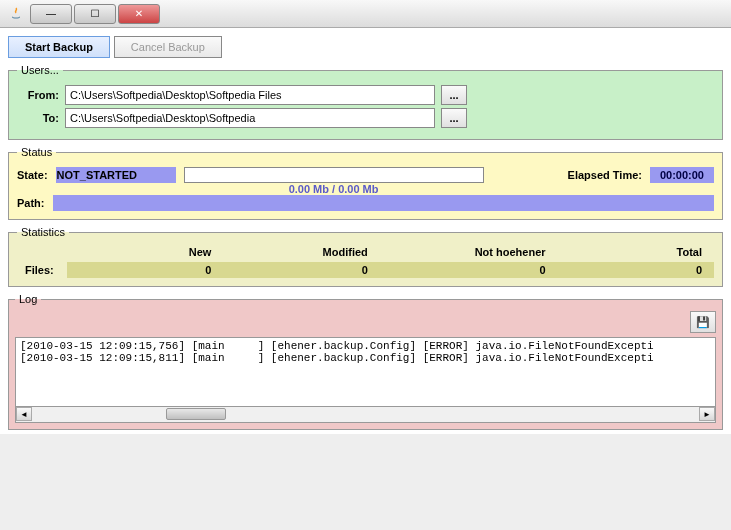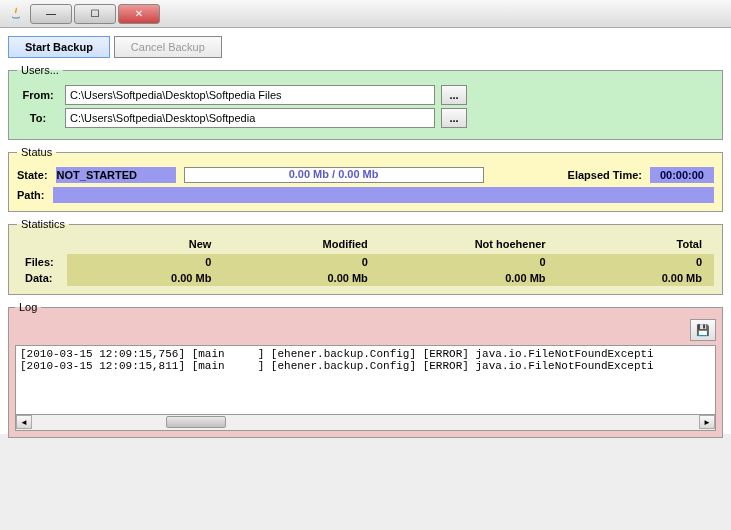--- a/index.html
+++ b/index.html
@@ -23,32 +23,32 @@
 
 fieldset { border: 1px solid #999; padding: 6px 8px 8px 8px; margin-bottom: 6px; }
 legend { font-size: 11px; padding: 0 4px; }
 
 .backup-fs { background: #c8f0c8; }
 .status-fs { background: #fef9c3; }
 .stats-fs { background: #f0f0c8; }
 .log-fs { background: #f0c8c8; }
 
 .form-row { display: flex; align-items: center; gap: 6px; margin: 3px 0; }
-.form-label { width: 42px; font-weight: bold; text-align: center; }
+.form-label { width: 42px; font-weight: bold; text-align: right; }
 .text-input { flex: 1; max-width: 370px; border: 1px solid #888; background: #fff; padding: 2px 4px; font-size: 11px; height: 20px; }
 .browse-btn { width: 26px; height: 20px; border: 1px solid #888; background: linear-gradient(#fafafa,#e0e0e0); font-weight: bold; cursor: pointer; font-size: 11px; }
 
 .status-row { display: flex; align-items: center; gap: 8px; margin: 3px 0; }
 .status-label { font-weight: bold; }
 .status-value { background: #9999f0; padding: 2px 1px; min-width: 120px; font-weight: bold; }
 .progress-bar { flex: 1; max-width: 300px; height: 16px; border: 1px solid #888; background: #fff; position: relative; }
-.progress-text { position: absolute; width: 100%; text-align: center; top: 0; color: #5a5ac8; font-weight: bold; }
+.progress-text { position: absolute; width: 100%; text-align: center; top: 15px; color: #5a5ac8; font-weight: bold; }
 .elapsed-lbl { font-weight: bold; margin-left: auto; }
 .elapsed-val { background: #9999f0; padding: 2px 10px; font-weight: bold; color: #004; }
-.path-row { display: flex; align-items: center; gap: 8px; margin-top: 4px; }
+.path-row { display: flex; align-items: center; gap: 8px; margin-top: 12px; }
 .path-val { flex: 1; background: #9999f0; height: 16px; }
 
 .stats-table { width: 100%; border-collapse: collapse; }
 .stats-table th { text-align: right; font-weight: bold; padding: 2px 12px 4px 8px; }
 .stats-table td { text-align: right; padding: 2px 12px 2px 8px; }
 .stats-table td.row-label { text-align: left; font-weight: bold; width: 50px; background: transparent; }
 .stats-cell { background: #d8d890; min-width: 80px; font-weight: bold; }
 
 .log-fs { padding: 6px; }
 .log-toolbar { display: flex; justify-content: flex-end; margin-bottom: 4px; }
@@ -124,27 +124,20 @@
         <th>Not hoehener</th>
         <th>Total</th>
       </tr>
       <tr>
         <td class="row-label">Files:</td>
         <td class="stats-cell">0</td>
         <td class="stats-cell">0</td>
         <td class="stats-cell">0</td>
         <td class="stats-cell">0</td>
       </tr>
-      <tr>
-        <td class="row-label">Data:</td>
-        <td class="stats-cell">0.00 Mb</td>
-        <td class="stats-cell">0.00 Mb</td>
-        <td class="stats-cell">0.00 Mb</td>
-        <td class="stats-cell">0.00 Mb</td>
-      </tr>
     </tbody>
       </table>
   </fieldset>
 
   <fieldset class="log-fs">
     <legend>Log</legend>
     <div class="log-toolbar">
       <div class="log-btn">
         <span>💾</span>
       </div>

